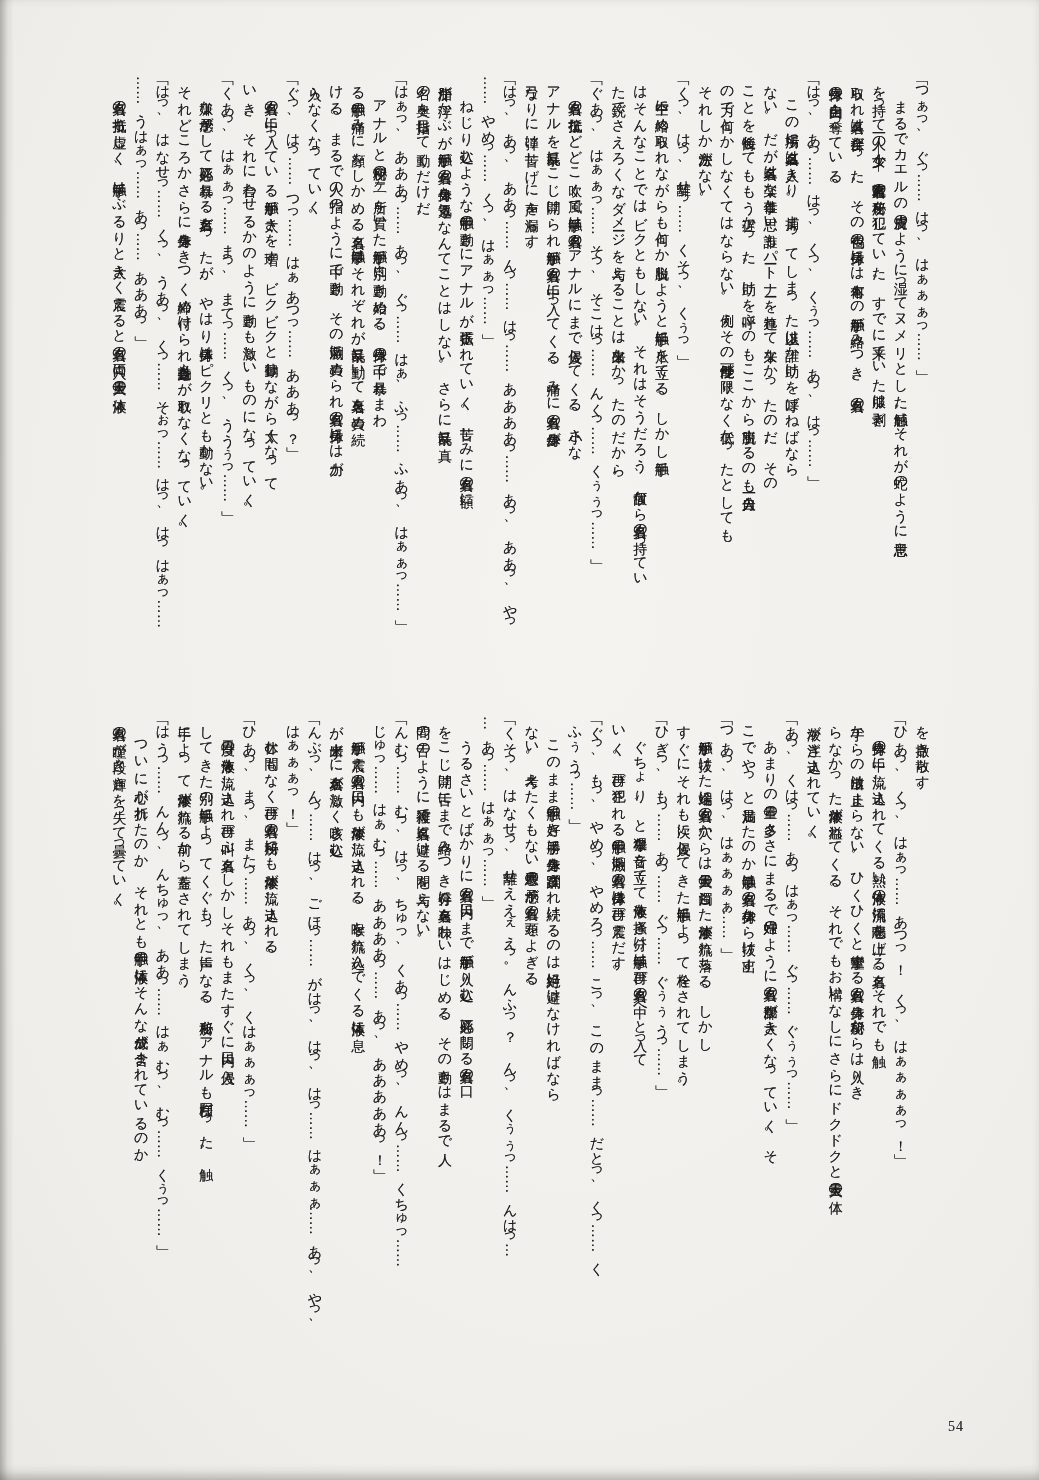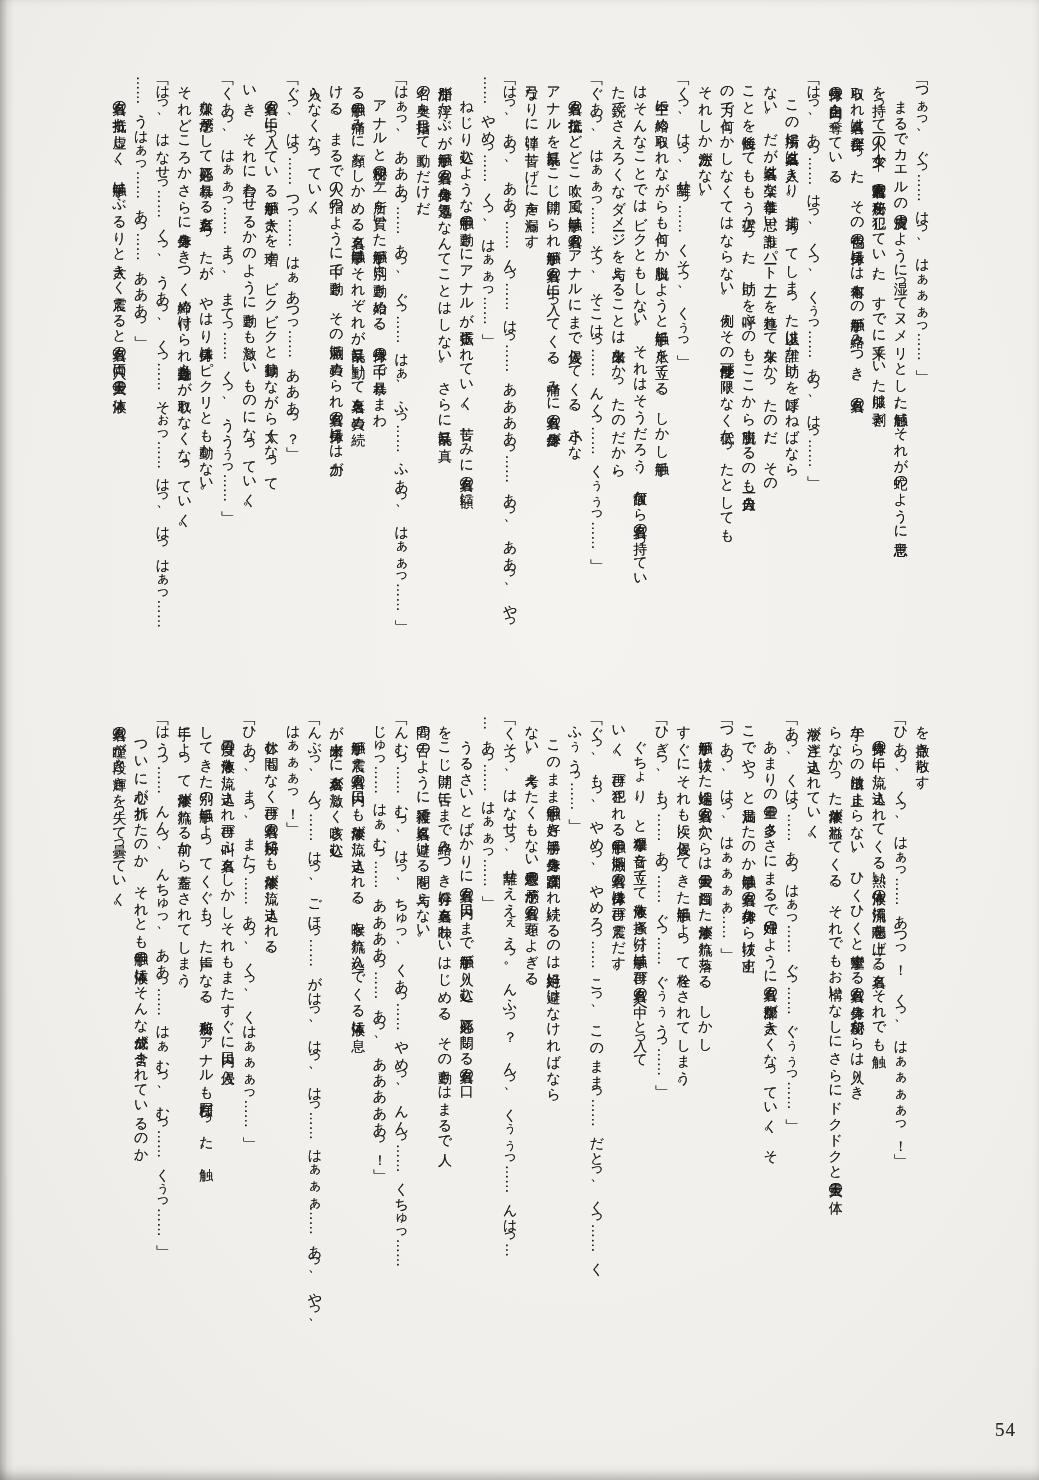--- a/index.html
+++ b/index.html
@@ -34,22 +34,22 @@
     font-size:14px;
     line-height:21.7px;
     letter-spacing:0.35px;
     text-shadow:0 0 .5px rgba(0,0,0,.55);
     white-space:nowrap;
   }
   .tblock-top{top:76px;height:620px;}
   .tblock-bottom{top:716px;height:707px;}
   .col{height:100%;}
   .pagenum{
-    position:absolute;left:995px;top:1419px;
-    font-size:19px;color:#2e2e2e;letter-spacing:1px;
+    position:absolute;left:948px;top:1419px;
+    font-size:14px;color:#2e2e2e;letter-spacing:1px;
     text-shadow:0 0 .4px rgba(0,0,0,.5);
   }
 </style>
 </head>
 <body>
 
 <div class="page">
   <div class="tblock tblock-top">
       <div class="col">「つぁっ、ぐっ……はっ、はぁぁぁっ……」</div>
       <div class="col">　まるでカエルの皮膚のように湿ってヌメリとした感触。それが蛇のように意思</div>

